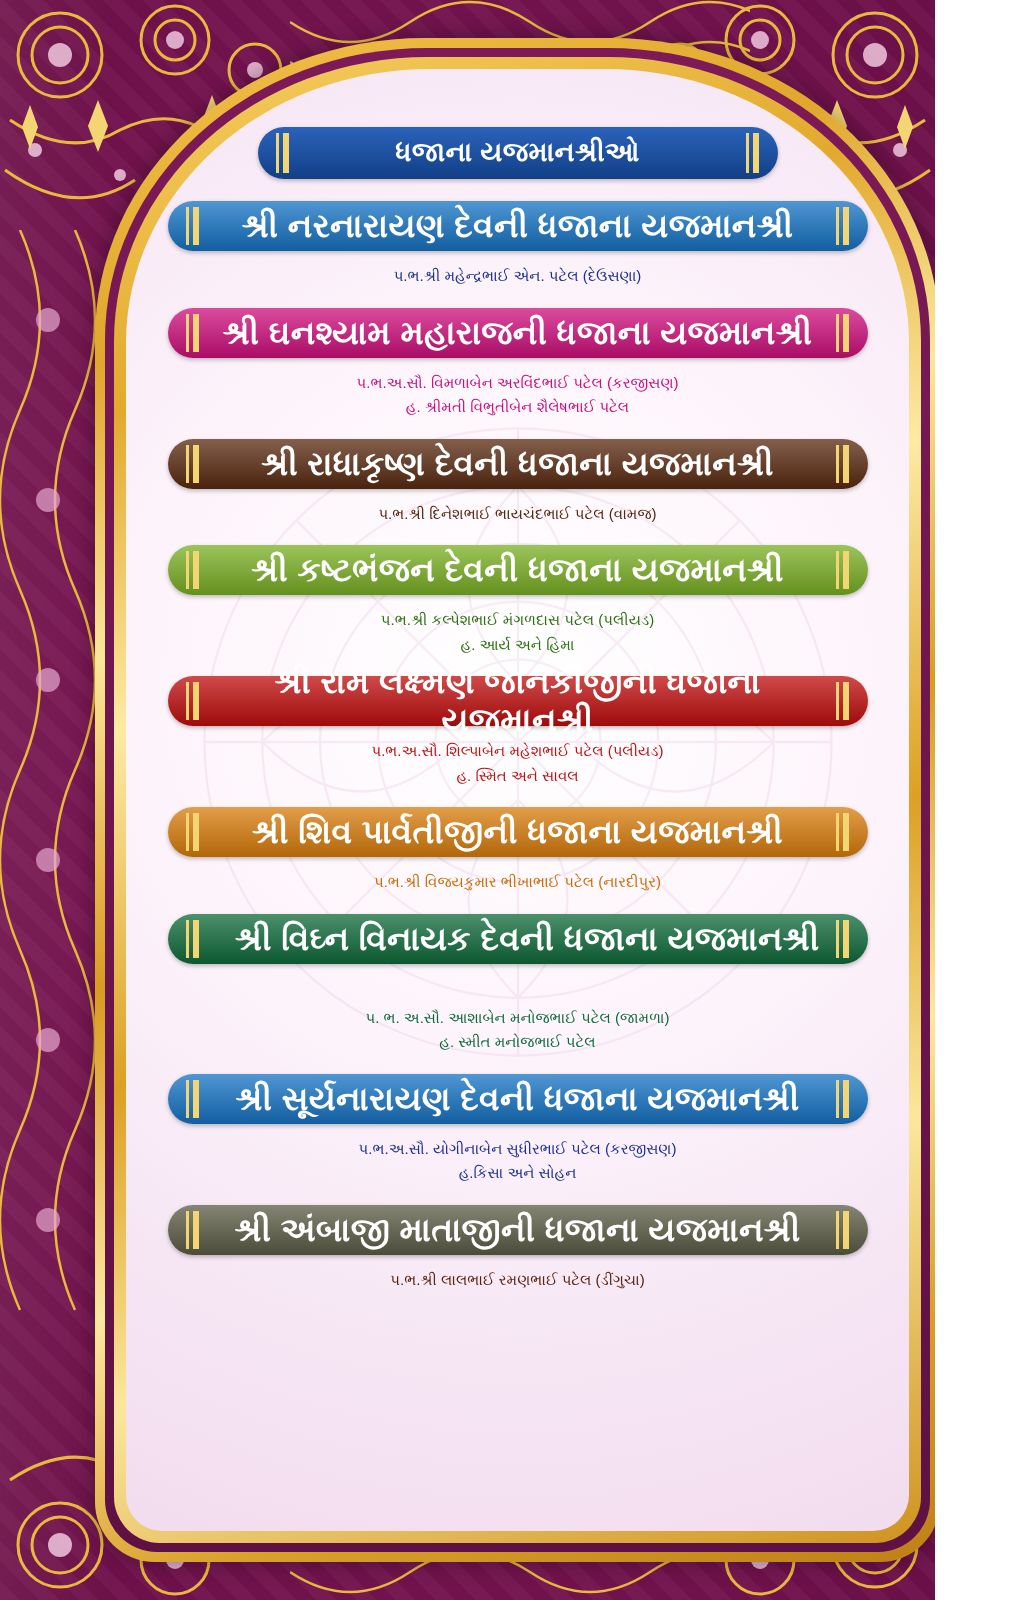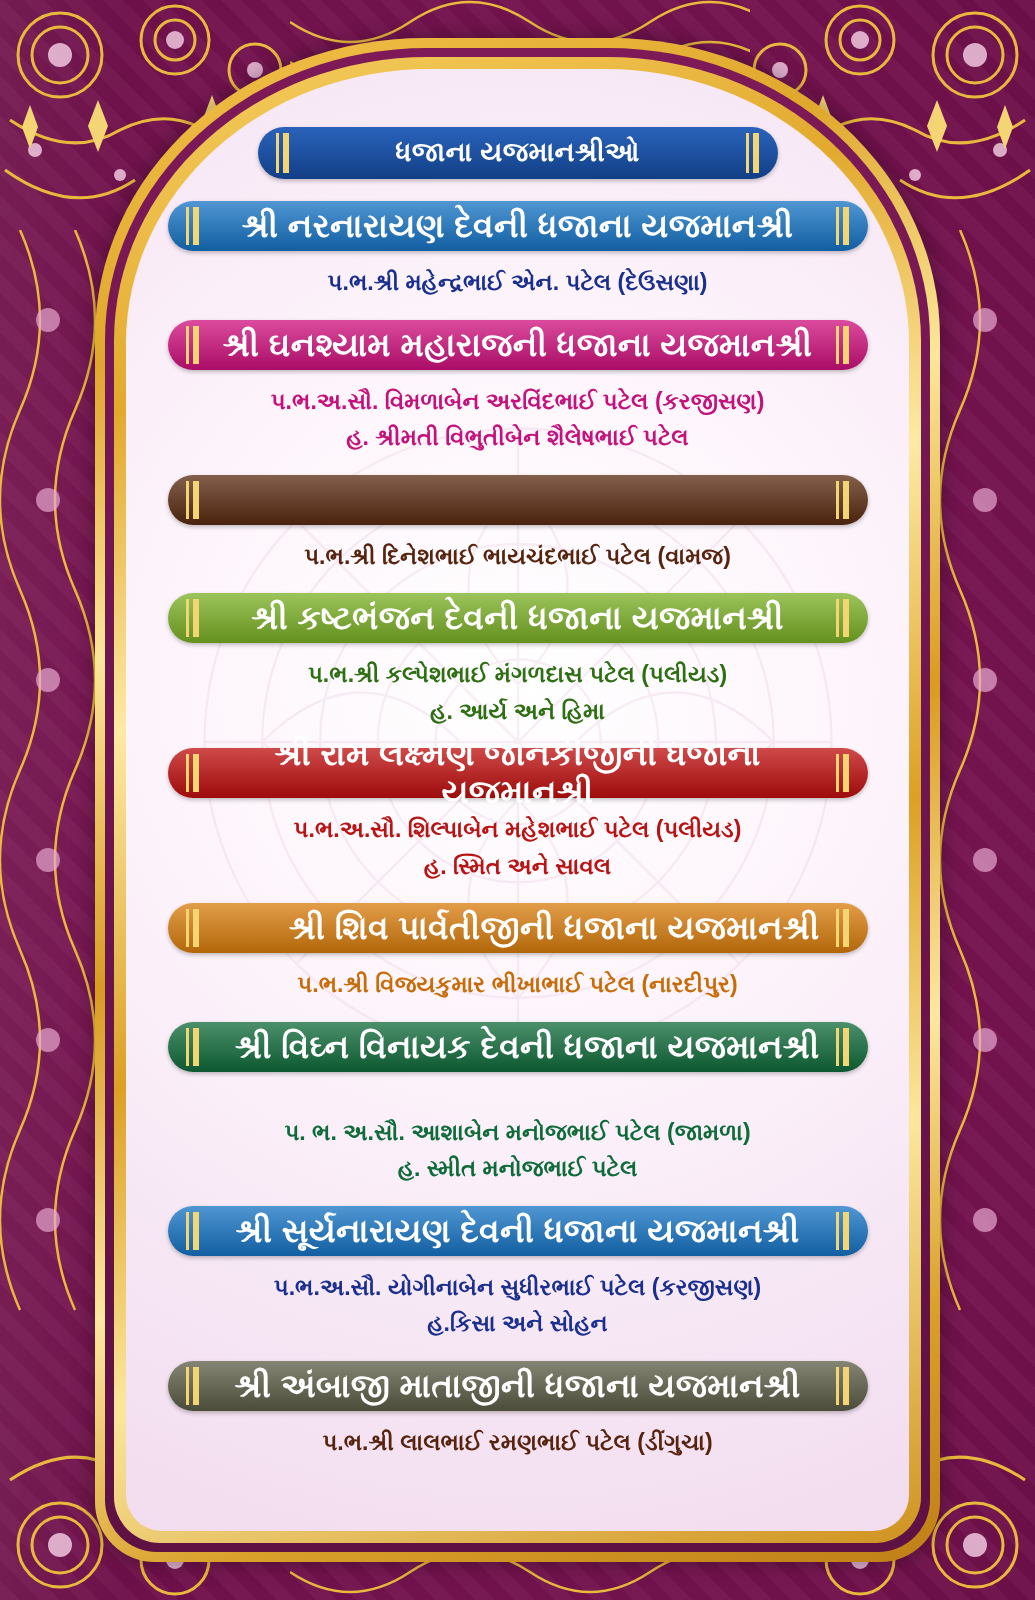--- a/index.html
+++ b/index.html
@@ -5,21 +5,21 @@
   html, body {
     margin: 0;
     padding: 0;
     background: #ffffff;
   }
   body {
     font-family: "Liberation Sans", sans-serif;
   }
   #poster {
     position: relative;
-    width: 1035px;
+    width: 935px;
     height: 1600px;
     overflow: hidden;
     background:
       radial-gradient(ellipse at 50% 50%, #8e1a5e 0%, #7a1653 45%, #6d1049 100%);
   }
   
   .border-frame {
     position: absolute;
     inset: 0;
     background:
@@ -143,22 +143,22 @@
     font-size: 27px;
     margin-bottom: 22px;
   }
   .sec-ribbon {
     width: 700px;
     height: 50px;
     font-size: 33px;
   }
   .names {
     margin: 14px 0 20px 0;
-    font-size: 23px;
-    font-weight: bold;
+    font-size: 15px;
+    font-weight: normal;
     line-height: 1.5;
   }
   .names div { margin: 2px 0; }
 </style>
 </head>
 <body>
 
 <div id="poster">
 
   <div class="border-frame"></div>
@@ -327,20 +327,21 @@
                     <span class="bars-right"></span>
                   </div>
                   <div class="names" style="color: rgb(196, 17, 123);">
                     <div>પ.ભ.અ.સૌ. વિમળાબેન અરવિંદભાઈ પટેલ (કરજીસણ)</div>
                     <div>હ. શ્રીમતી વિભુતીબેન શૈલેષભાઈ પટેલ</div>
                   </div>
                 </div>
                 <div>
                   <div class="ribbon sec-ribbon" style="background: linear-gradient(rgba(255, 255, 255, 0.25), rgba(0, 0, 0, 0.18)), linear-gradient(rgb(90, 42, 16), rgb(90, 42, 16));">
                     <span class="bars-left"></span>
+                    <span class="rb-text">શ્રી રાધાકૃષ્ણ દેવની ધજાના યજમાનશ્રી</span>
                     <span class="bars-right"></span>
                   </div>
                   <div class="names" style="color: rgb(87, 37, 15);">
                     <div>પ.ભ.શ્રી દિનેશભાઈ ભાયચંદભાઈ પટેલ (વામજ)</div>
                   </div>
                 </div>
                 <div>
                   <div class="ribbon sec-ribbon" style="background: linear-gradient(rgba(255, 255, 255, 0.25), rgba(0, 0, 0, 0.18)), linear-gradient(rgb(122, 176, 36), rgb(122, 176, 36));">
                     <span class="bars-left"></span>
                     <span class="rb-text">શ્રી કષ્ટભંજન દેવની ધજાના યજમાનશ્રી</span>
@@ -356,21 +357,21 @@
                     <span class="bars-left"></span>
                     <span class="rb-text">શ્રી રામ લક્ષ્મણ જાનકીજીની ધજાના યજમાનશ્રી</span>
                     <span class="bars-right"></span>
                   </div>
                   <div class="names" style="color: rgb(184, 20, 20);">
                     <div>પ.ભ.અ.સૌ. શિલ્પાબેન મહેશભાઈ પટેલ (પલીયડ)</div>
                     <div>હ. સ્મિત અને સાવલ</div>
                   </div>
                 </div>
                 <div>
-                  <div class="ribbon sec-ribbon" style="background: linear-gradient(rgba(255, 255, 255, 0.25), rgba(0, 0, 0, 0.18)), linear-gradient(rgb(217, 125, 12), rgb(217, 125, 12)); justify-content: flex-end;">
+                  <div class="ribbon sec-ribbon" style="background: linear-gradient(rgba(255, 255, 255, 0.25), rgba(0, 0, 0, 0.18)), linear-gradient(rgb(217, 125, 12), rgb(217, 125, 12));">
                     <span class="bars-left"></span>
                     <span class="rb-text">શ્રી શિવ પાર્વતીજીની ધજાના યજમાનશ્રી</span>
                     <span class="bars-right"></span>
                   </div>
                   <div class="names" style="color: rgb(201, 108, 7);">
                     <div>પ.ભ.શ્રી વિજયકુમાર ભીખાભાઈ પટેલ (નારદીપુર)</div>
                   </div>
                 </div>
                 <div>
                   <div class="ribbon sec-ribbon" style="background: linear-gradient(rgba(255, 255, 255, 0.25), rgba(0, 0, 0, 0.18)), linear-gradient(rgb(15, 107, 58), rgb(15, 107, 58)); justify-content: flex-end;">

